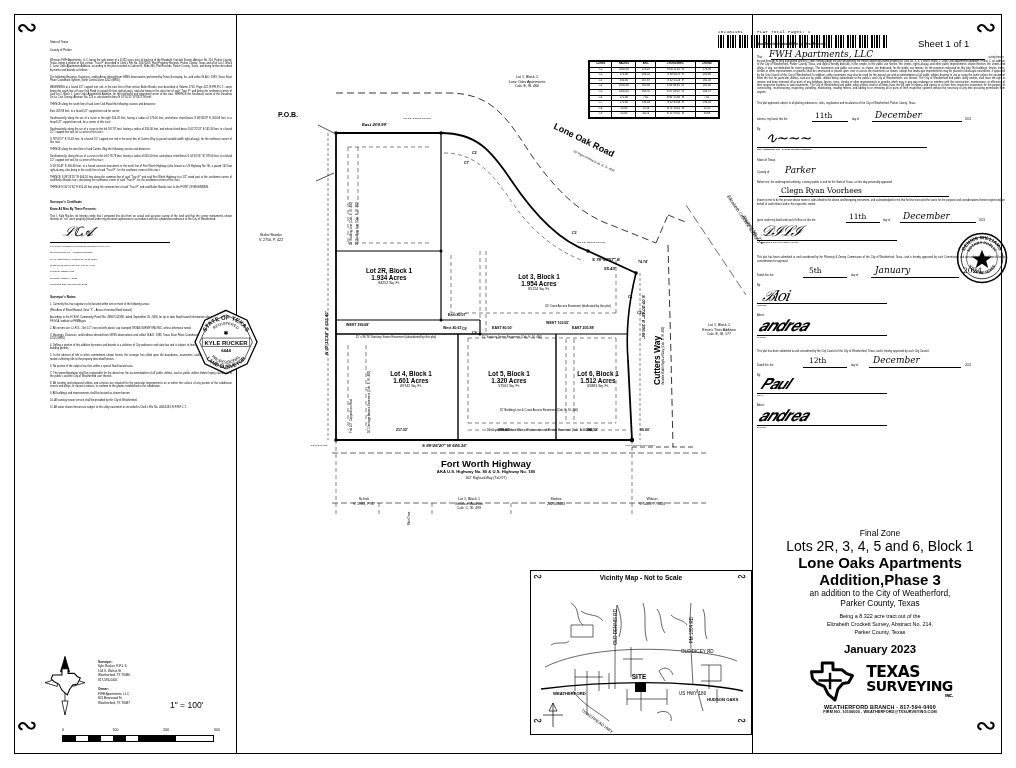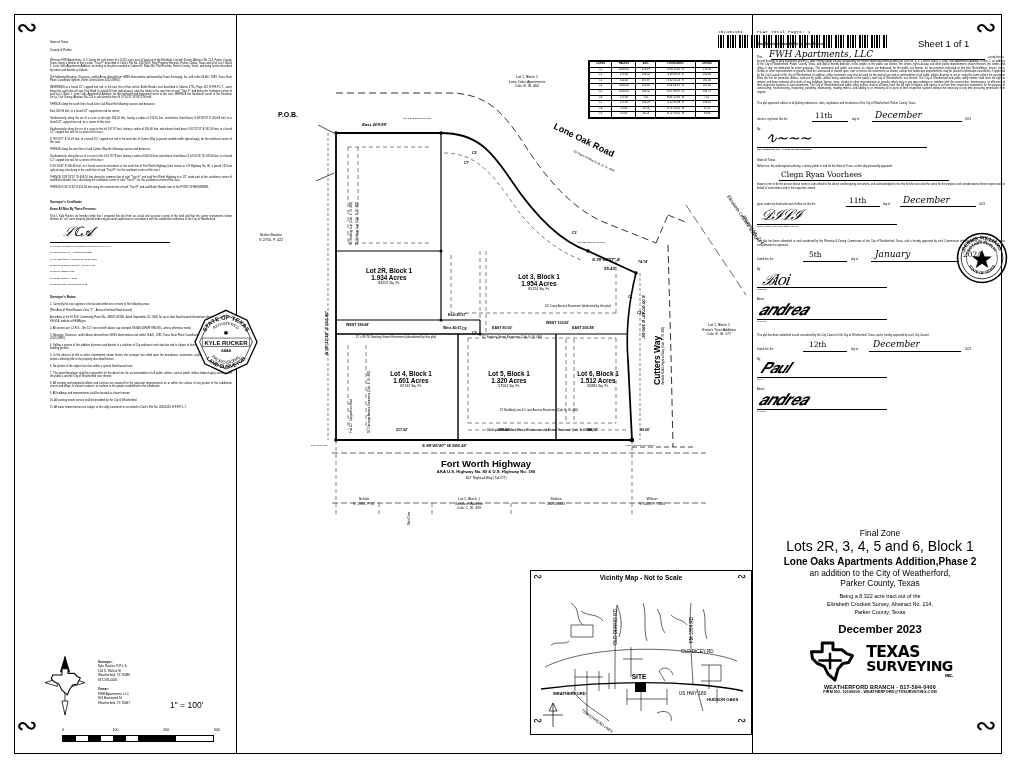--- a/index.html
+++ b/index.html
@@ -72,21 +72,21 @@
 
   
   #vicinity{position:absolute;left:530px;top:570px;width:222px;height:165px;border:1px solid #000;box-sizing:border-box;background:#fff;}
   #vic-title{text-align:center;font-size:6.6px;font-weight:bold;padding-top:3px;}
 
   
   #titleblock{position:absolute;left:756px;top:528px;width:248px;text-align:center;}
   .tb1{font-size:8.6px;}
   .tb2{font-size:14px;}
   .tb3{font-size:12.2px;font-weight:bold;}
-  .tb3 span{font-size:10px;margin-top:8px;}
+  .tb3 span{font-size:15px;margin-top:8px;}
   .tb4{font-size:8.4px;}
   .tb5{font-size:5.4px;line-height:1.45;}
   .tb6{font-size:11.4px;font-weight:bold;}
   #logo{margin-top:4px;display:flex;align-items:center;justify-content:center;gap:9px;}
   .logotxt{text-align:left;font-family:"DejaVu Sans",sans-serif;font-weight:bold;letter-spacing:-0.5px;}
   .lt1{font-size:15.5px;line-height:0.95;}
   .lt2{font-size:14px;line-height:0.95;}
   .lt3{font-size:4.2px;text-align:right;}
   .logo-foot{font-size:5.4px;font-weight:bold;letter-spacing:0.2px;margin-top:1px;}
   .logo-foot2{font-size:3.8px;font-weight:bold;letter-spacing:0.1px;}
@@ -307,20 +307,24 @@
     </div>
 
     <p class="tiny" style="margin-top:2px;">By:</p>
     <div style="height:13px;position:relative;">
       <span class="scribble" style="position:absolute;left:8px;top:-5px;font-size:15px;">∿∼∼∼</span>
     </div>
     <div class="sigline" style="width:170px;"></div>
     <p class="micro" style="font-weight:bold;">FWH Apartments, LLC - C. Ryan Voorhees (Manager)</p>
 
     <p class="tiny2" style="margin-top:7px;">State of Texas</p>
+    <div style="position:relative;height:13px;">
+      <span class="tiny2" style="position:absolute;left:0;top:5px;">County of</span>
+      <span class="hw" style="position:absolute;left:28px;top:0;">Parker</span>
+    </div>
     <p class="tiny" style="margin-top:3px;">Before me, the undersigned authority, a notary public in and for the State of Texas, on this day personally appeared</p>
     <div style="position:relative;height:12px;">
       <span class="hw-s" style="position:absolute;left:24px;top:-1px;">Clegn Ryan Voorhees</span>
       <span style="position:absolute;left:22px;top:9px;width:170px;border-bottom:0.5px solid #000;"></span>
     </div>
     <p class="tiny">known to me to be the person whose name is subscribed to the above and foregoing instrument, and acknowledged to me that he/she executed the same for the purpose and considerations therein expressed, on behalf of said entities and in the capacities stated.</p>
 
     <div style="position:relative;height:16px;margin-top:5px;">
       <span class="tiny" style="position:absolute;left:0;top:8px;">given under my hand and seal of office on this the</span>
       <span class="hw-s" style="position:absolute;left:92px;top:1px;">11th</span>
@@ -657,28 +661,28 @@
     <div class="flourish" style="left:2px;top:0px;font-size:11px;">∾</div>
     <div class="flourish" style="left:206px;top:0px;font-size:11px;">∾</div>
     <div class="flourish" style="left:2px;top:144px;font-size:11px;">∾</div>
     <div class="flourish" style="left:206px;top:144px;font-size:11px;">∾</div>
   </div>
 
   <div id="titleblock">
     <div class="tb1">Final Zone</div>
     <div class="tb2">Lots 2R, 3, 4, 5 and 6, Block 1</div>
     <div class="tb3">
-      <span>Lone Oaks Apartments Addition,</span><span>Phase 2</span>
+      <span>Lone Oaks Apartments Addition,</span><span>Phase 3</span>
     </div>
     <div class="tb4">an addition to the City of Weatherford,</div>
     <div class="tb4">Parker County, Texas</div>
     <div class="tb5" style="margin-top:5px;">Being a 8.322 acre tract out of the</div>
     <div class="tb5">Elizabeth Crockett Survey, Abstract No. 214,</div>
     <div class="tb5">Parker County, Texas</div>
-    <div class="tb6" style="margin-top:7px;">December 2023</div>
+    <div class="tb6" style="margin-top:7px;">January 2023</div>
 
     <div id="logo">
       <svg width="50" height="44" viewBox="0 0 100 90">
         <path d="M8,26 L30,26 L30,8 L52,8 L52,22 L70,22 L80,30 L92,34 L84,48 L72,50 L62,62 L56,84 L42,72 L34,56 L20,50 L10,40 Z" fill="none" stroke="#000" stroke-width="6" stroke-linejoin="round"></path>
         <path d="M22,44 L70,44 M46,28 L46,62" stroke="#000" stroke-width="5" fill="none"></path>
       </svg>
       <div class="logotxt">
         <div class="lt1">TEXAS</div>
         <div class="lt2">SURVEYING</div>
         <div class="lt3">INC.</div>

